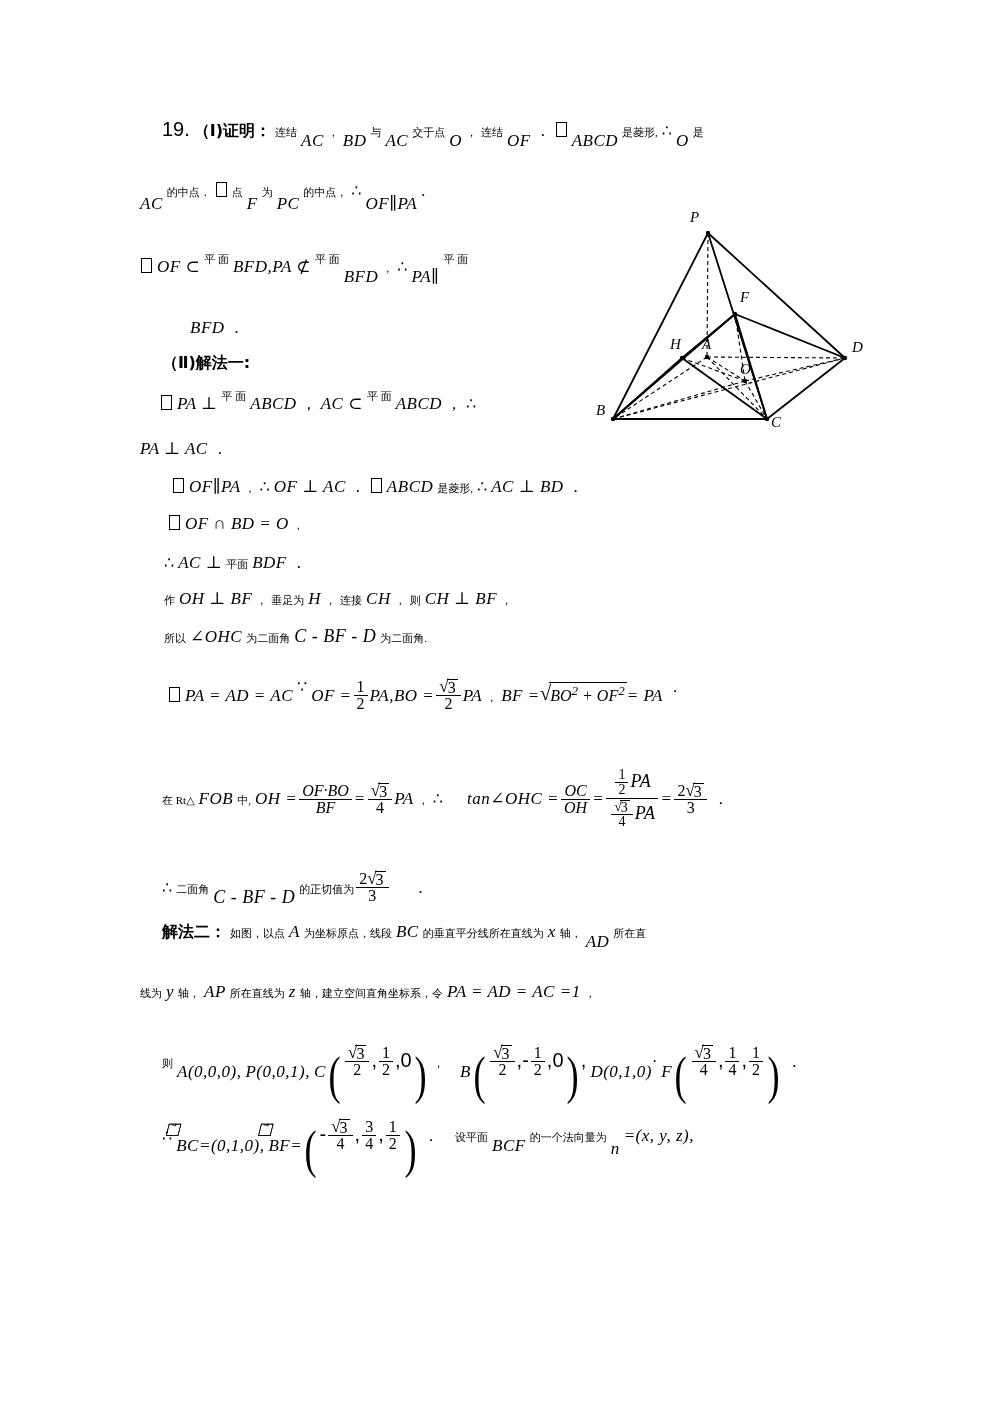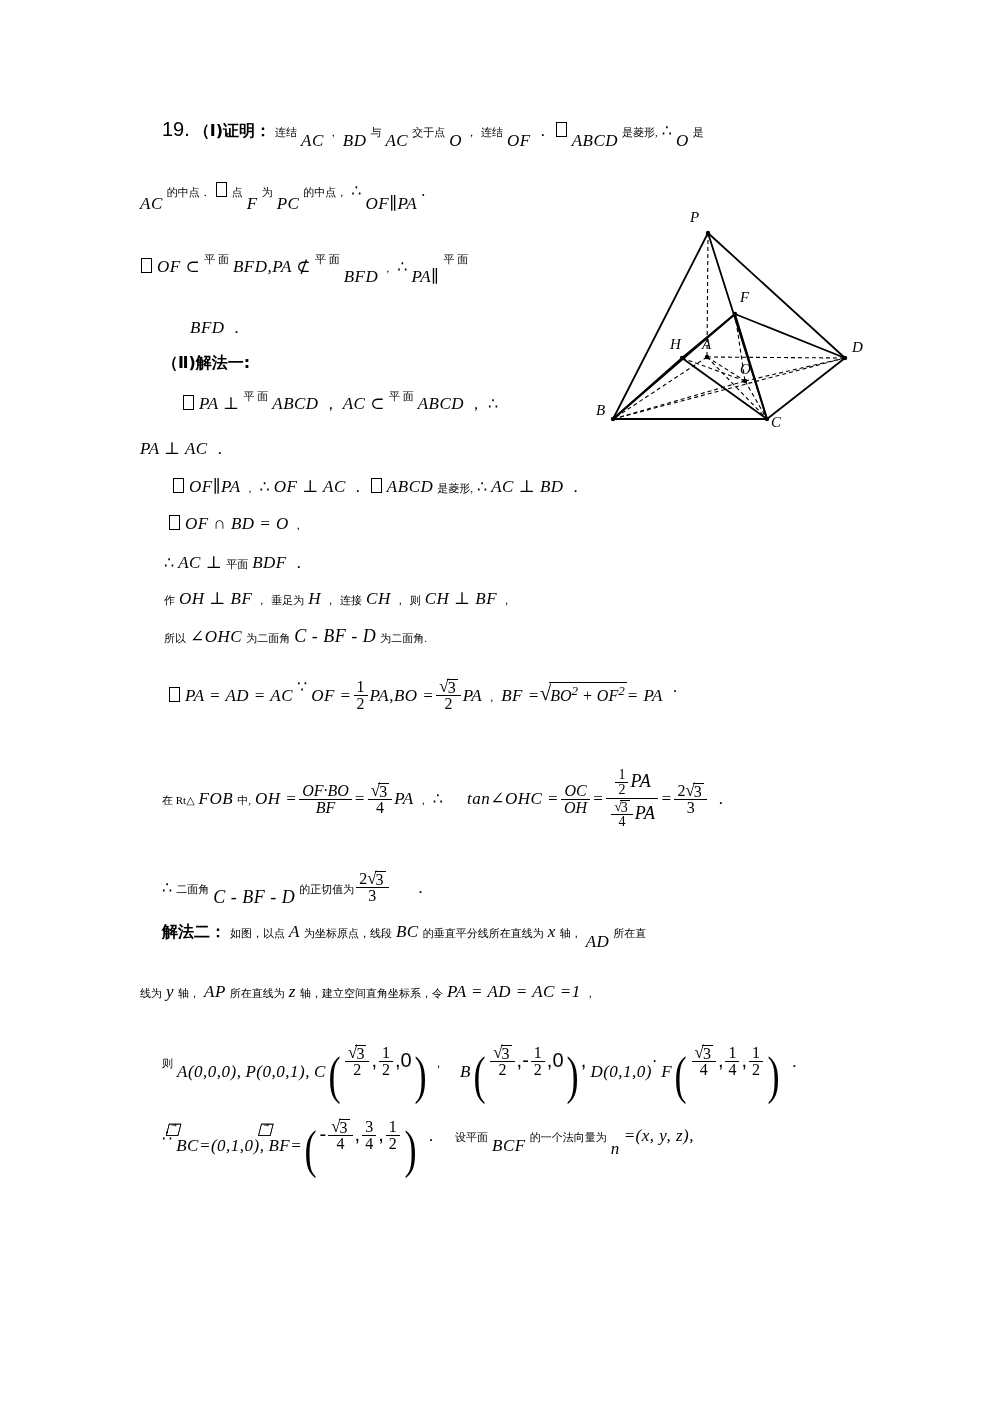--- a/index.html
+++ b/index.html
@@ -152,21 +152,21 @@
 
     <div class="L" style="top:200px;left:10px;margin-left:40px;">
       <span class="mi">BFD</span>
       <span class="op">．</span>
     </div>
 
     <div class="L" style="top:235px;left:22px;">
       <span class="cnb">（Ⅱ)解法一:</span>
     </div>
 
-    <div class="L" style="top:275px;left:42px;">
+    <div class="L" style="top:275px;left:20px;">
       <span class="boxglyph"></span>
       <span class="mi">PA ⊥</span>
       <span class="cn up">平 面</span>
       <span class="mi">ABCD</span>
       <span class="op">，</span>
       <span class="mi">AC ⊂</span>
       <span class="cn up">平 面</span>
       <span class="mi">ABCD</span>
       <span class="op">，</span>
       <span class="op">∴</span>

